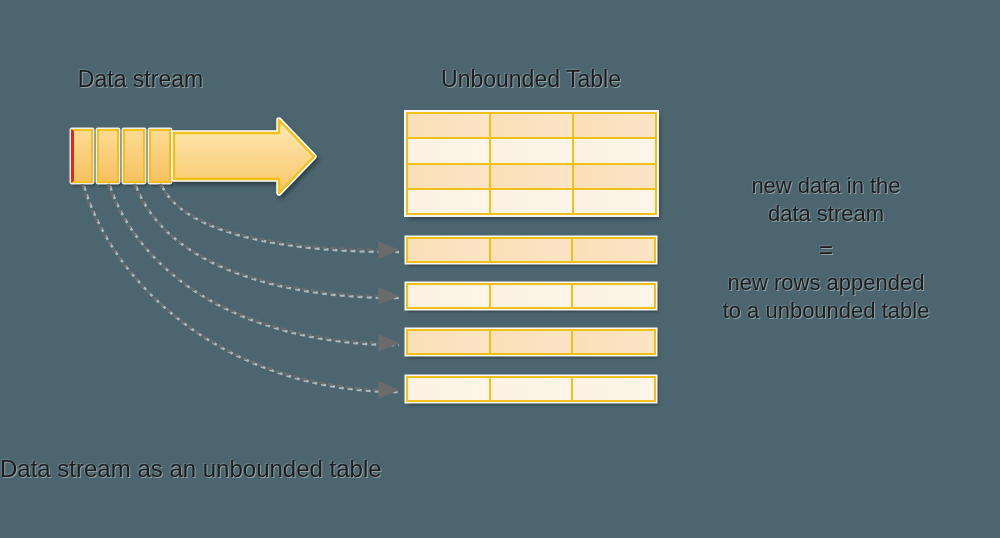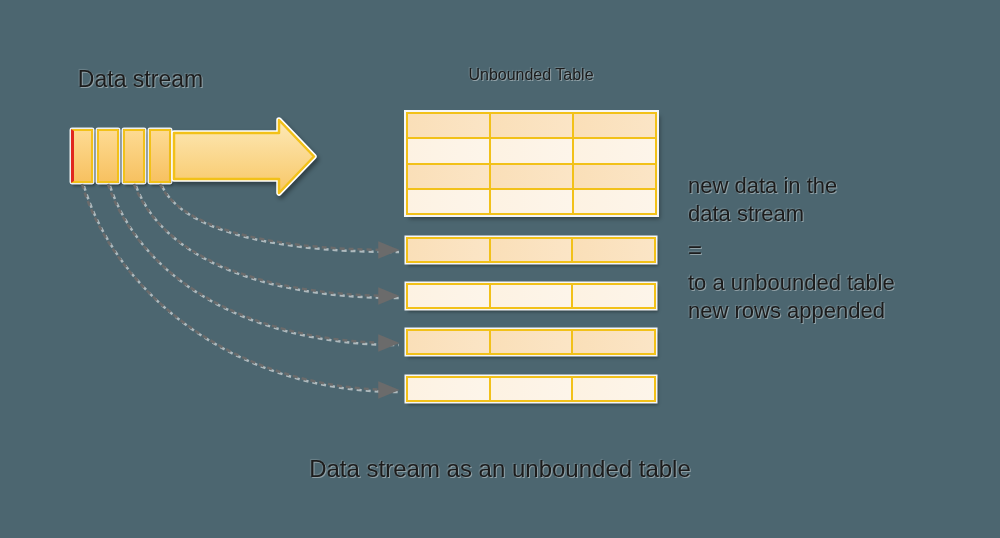--- a/index.html
+++ b/index.html
@@ -6,24 +6,24 @@
   .canvas {
     position:relative; width:1000px; height:538px; overflow:hidden;
     background: var(--background, #4c6670);
     font-family: "Liberation Sans", sans-serif;
   }
   .label, .annotation, .caption {
     position:absolute; color: var(--ink, #1c1c1c); font-weight:normal;
     text-shadow: 1px 1px 0 rgba(255,255,255,.38), -1px -1px 1px rgba(255,255,255,.18);
   }
   .stream-label { left:60px; top:66px; width:161px; text-align:center; font-size:23px; }
-  .table-label  { left:436px; top:66px; width:190px; text-align:center; font-size:16px; }
-  .annotation   { left:688px; top:172px; width:244px; text-align:left; font-size:22px; line-height:28px; }
+  .table-label  { left:436px; top:66px; width:190px; text-align:center; font-size:23px; }
+  .annotation   { left:704px; top:172px; width:244px; text-align:center; font-size:22px; line-height:28px; }
   .annotation .eq { margin:8px 0 5px 0; font-size:24px; }
-  .caption { left:0; top:455px; width:1000px; text-align:center; font-size:24px; }
+  .caption { left:0; top:455px; width:1000px; text-align:left; font-size:24px; }
 
   
   .block {
     position:absolute; top:129px; width:22px; height:54px; box-sizing:border-box;
     border:2px solid var(--gold, #f2c119); border-radius:1px;
     background: linear-gradient(180deg, var(--block-top, #fdda92), var(--block-bottom, #f7c161));
     box-shadow: 0 0 0 1.5px rgba(255,255,255,.9), 2px 3px 3px rgba(0,0,0,.4);
   }
   .b1 { left:71px; border-left:3px solid var(--red, #e0271d); }
   .b2 { left:97px; }
@@ -140,19 +140,19 @@
   <div class="arow r4">
     <div class="cell-cream"></div>
     <div class="cell-cream"></div>
     <div class="cell-cream"></div>
   </div>
 
   <div class="annotation">
     <div>new data in the</div>
     <div>data stream</div>
     <div class="eq">=</div>
+    <div>new rows appended</div>
     <div>to a unbounded table</div>
-    <div>new rows appended</div>
   </div>
 
   <div class="caption">Data stream as an unbounded table</div>
 
 </div>
 
 </body></html>

